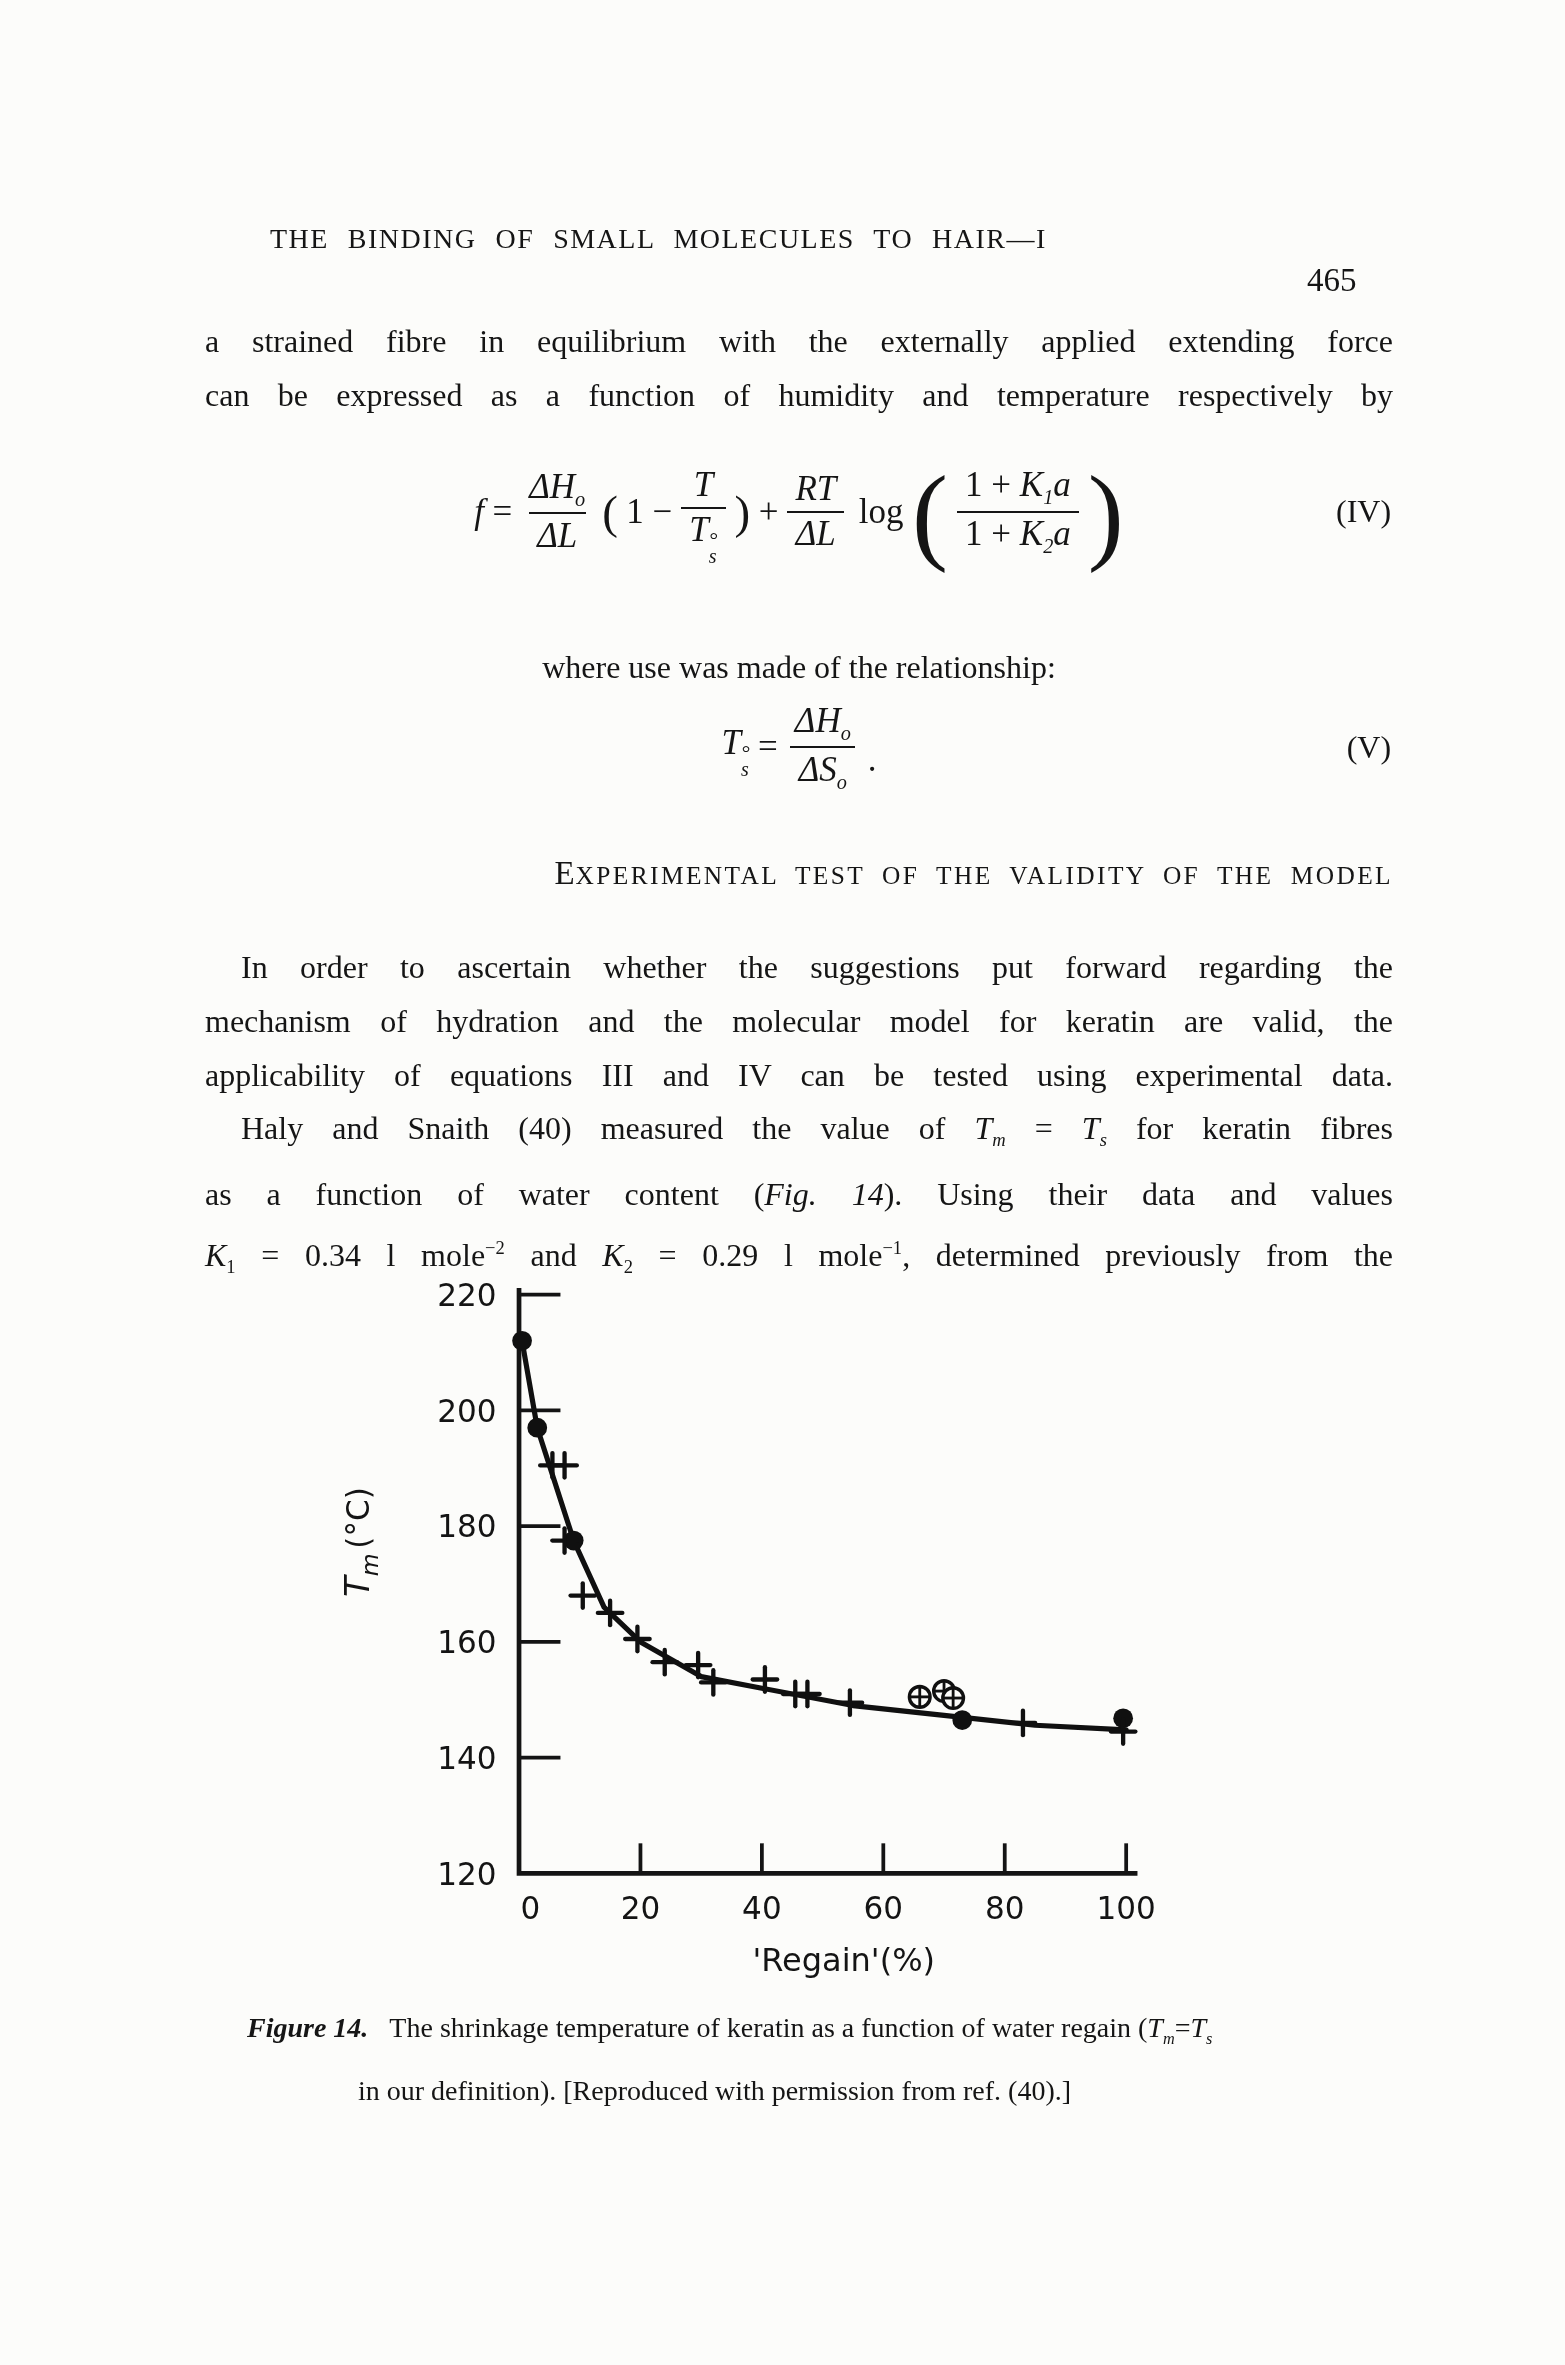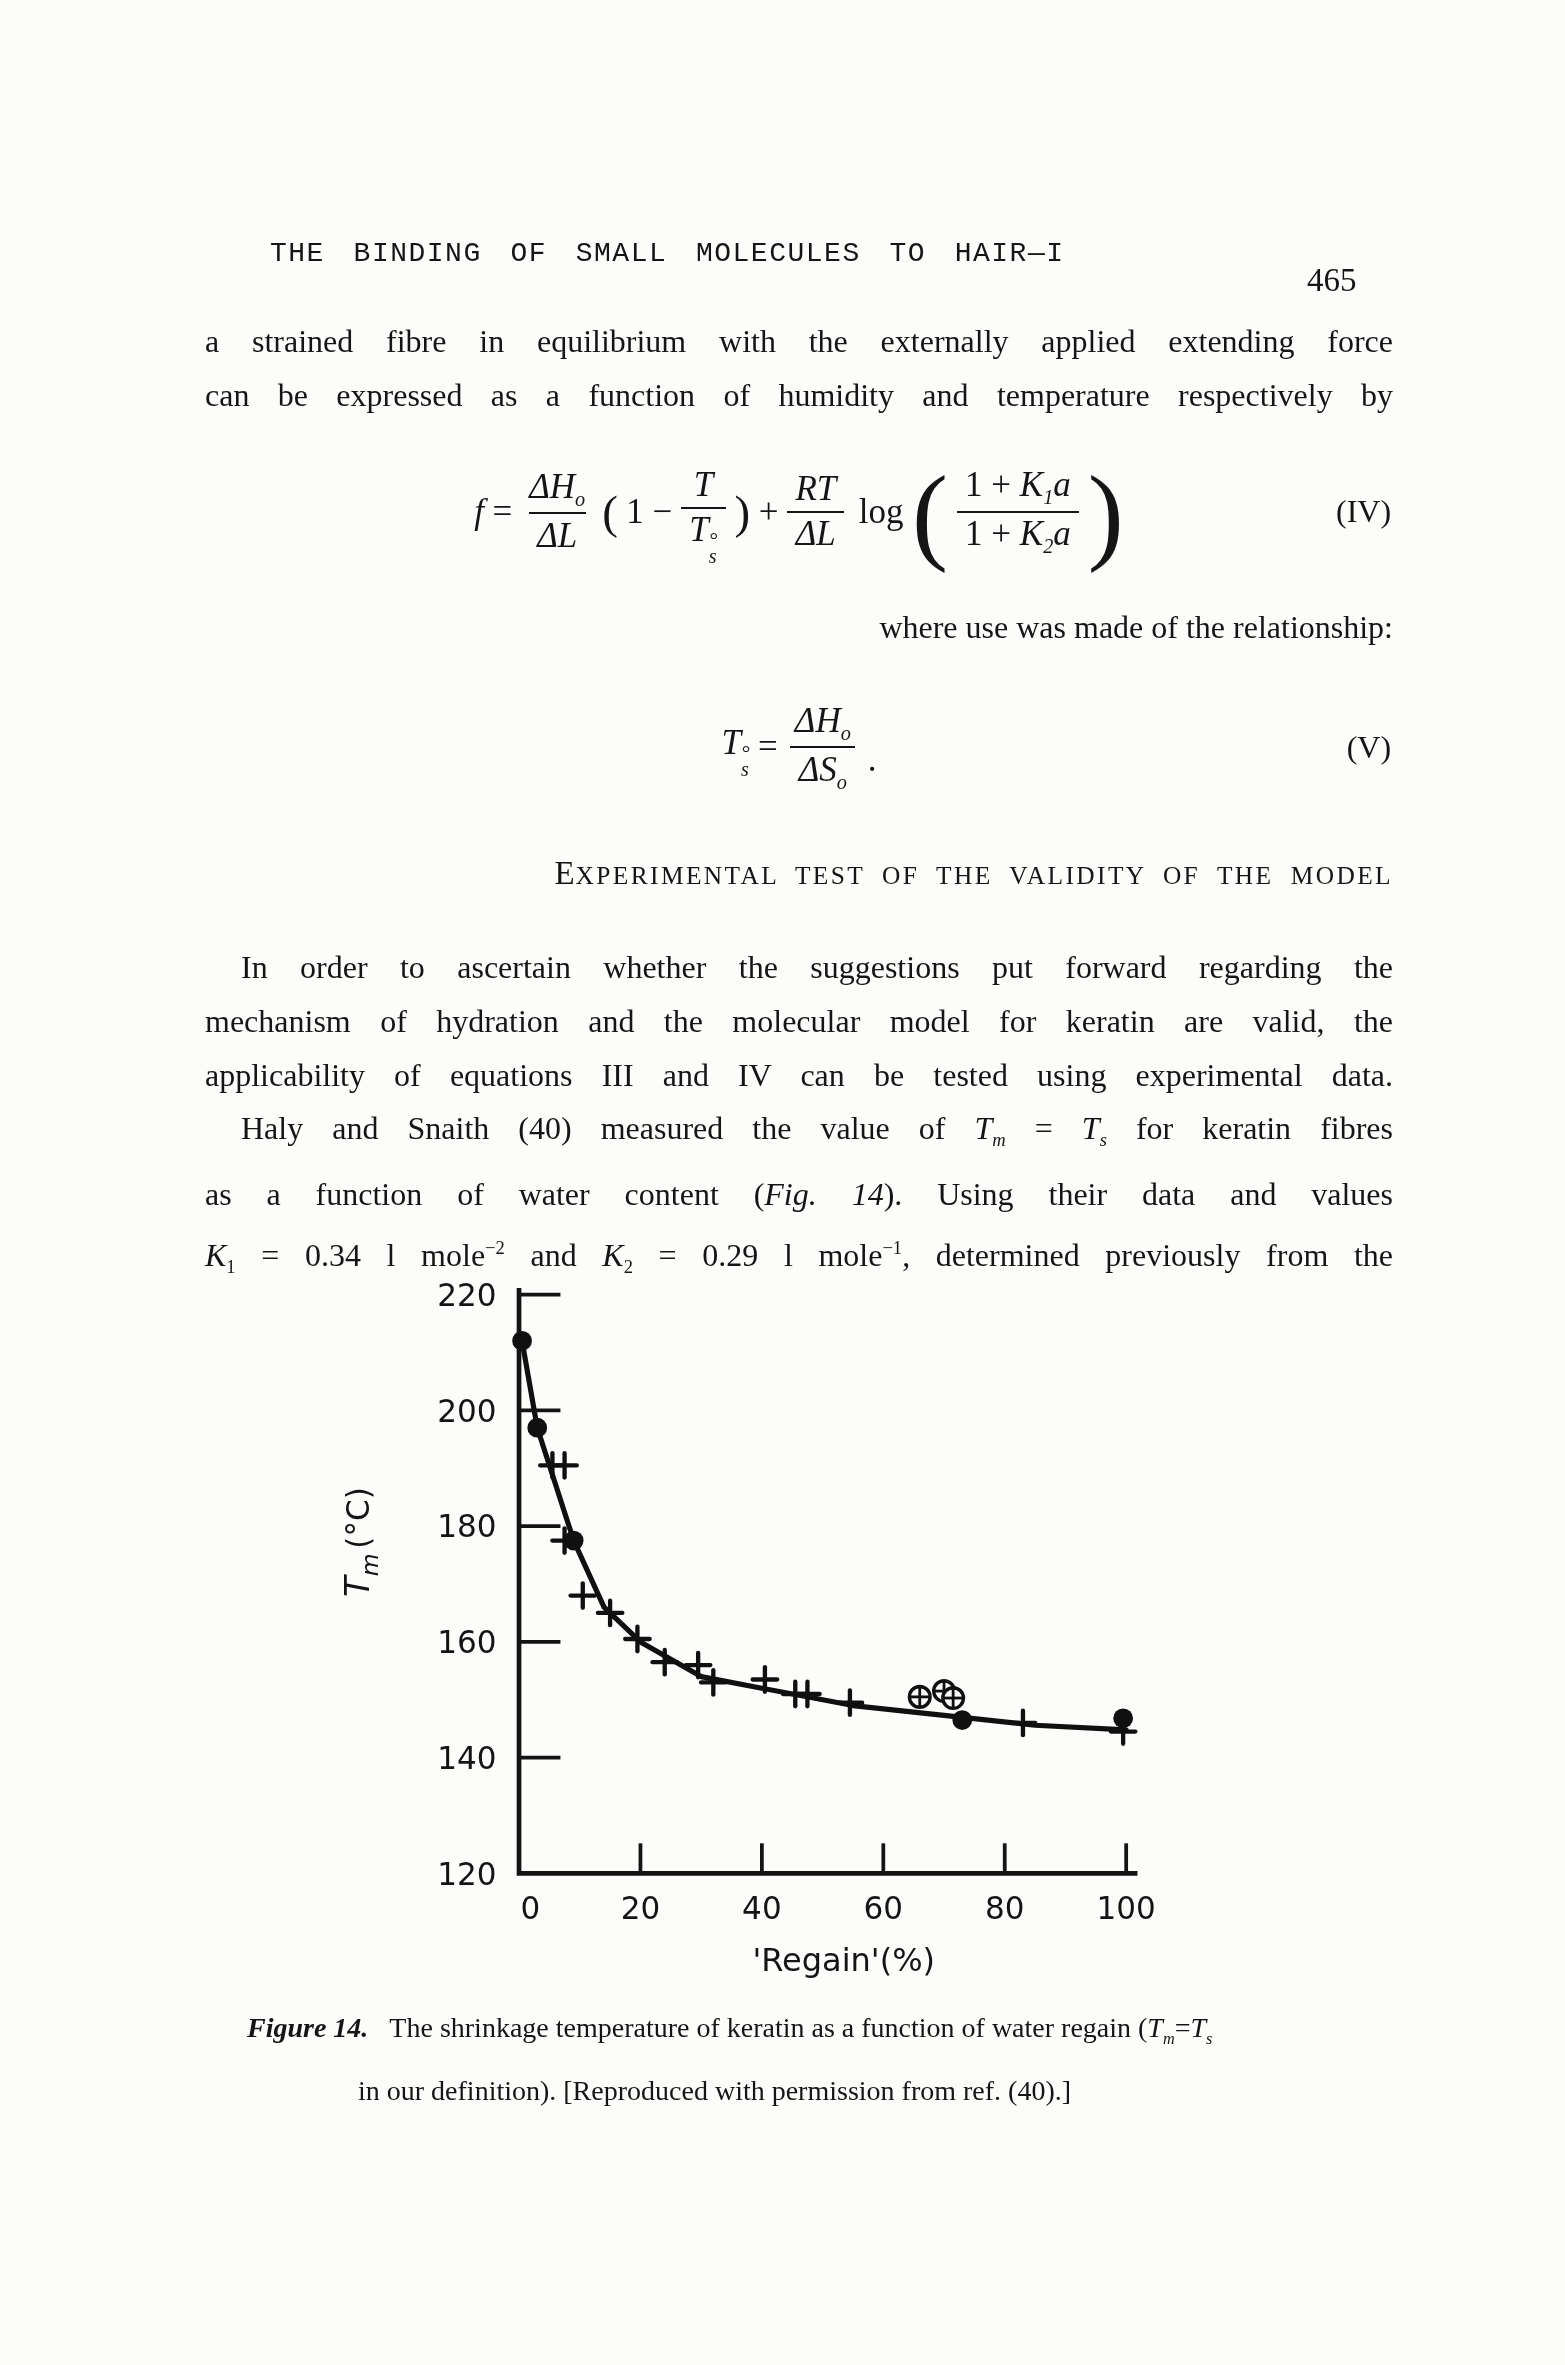--- a/index.html
+++ b/index.html
@@ -47,21 +47,21 @@
   .caption{font-size:28px;line-height:51px;}
   .cap-line1{display:flex;gap:21px;}
   .fig-label{font-style:italic;font-weight:bold;white-space:nowrap;}
   .cap-line2{margin-left:111px;font-family:Liberation Serif, serif;}
 </style>
 </head>
 <body>
 
 <div class="page">
 
-  <div class="abs hdr-title" style="left:270px;top:238px;font-family:Liberation Mono, monospace;">THE BINDING OF SMALL MOLECULES TO HAIR—I</div>
+  <div class="abs hdr-title" style="left:270px;top:223px;">THE BINDING OF SMALL MOLECULES TO HAIR—I</div>
   <div class="abs pagenum" style="left:1307px;top:234px;margin-top:28px;">465</div>
 
   <div class="abs" style="left:205px;top:314px;width:1188px;">
     <div class="bodyline">a strained fibre in equilibrium with the externally applied extending force</div>
     <div class="bodyline">can be expressed as a function of humidity and temperature respectively by</div>
   </div>
 
   <div class="eq-row" style="top:441px;height:141px;">
     <span class="eq">
       <span>f</span>
@@ -89,21 +89,21 @@
       <span class="bigp">(</span>
       <span class="frac">
         <span class="num"><span class="up">1 + </span><span>K</span><sub>1</sub><span>a</span></span>
         <span class="den"><span class="up">1 + </span><span>K</span><sub>2</sub><span>a</span></span>
       </span>
       <span class="bigp">)</span>
     </span>
     <span class="eq-label">(IV)</span>
   </div>
 
-  <div class="abs bodyline nojust" style="left:205px;top:600px;width:1188px;text-align:right;">where use was made of the relationship:</div>
+  <div class="abs bodyline nojust" style="left:205px;top:640px;width:1188px;text-align:center;">where use was made of the relationship:</div>
 
   <div class="eq-row" style="top:686px;height:122px;">
     <span class="eq">
       <span><span>T</span><span class="ss">
             <span class="sst">°</span>
             <span>s</span>
           </span></span>
       <span class="up">=</span>
       <span class="frac">
         <span class="num"><span>ΔH</span><sub>o</sub></span>

